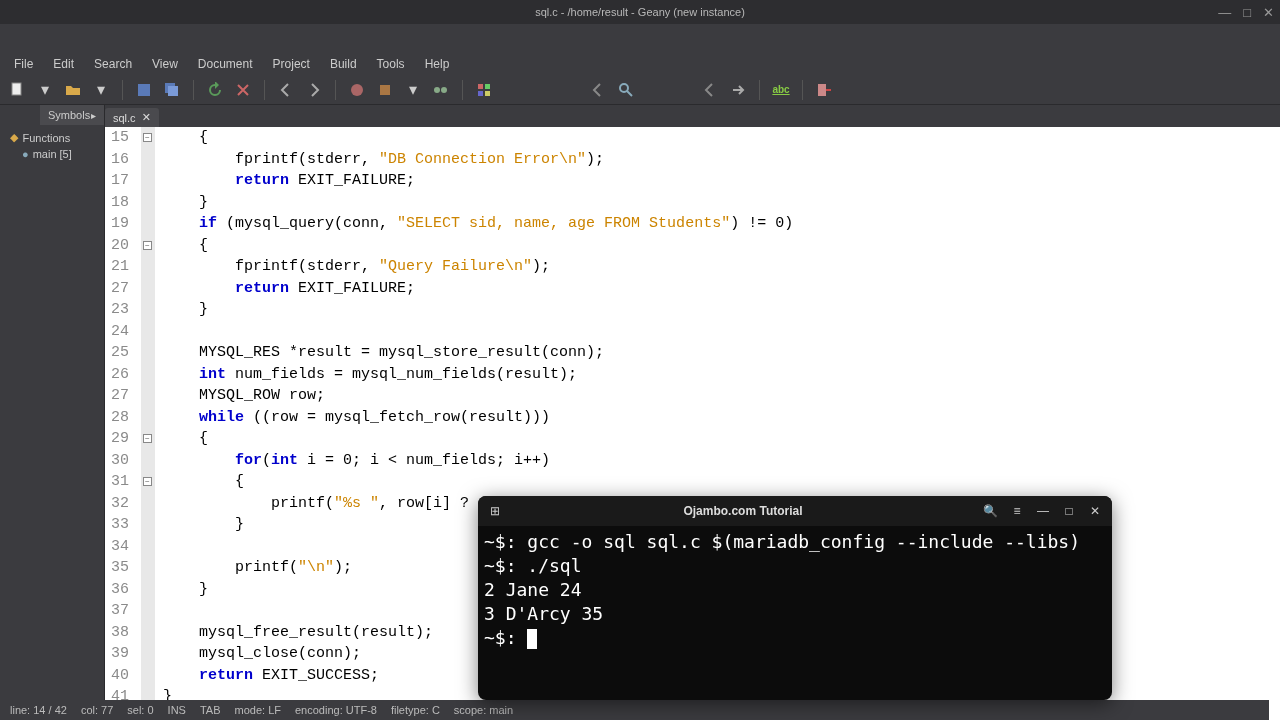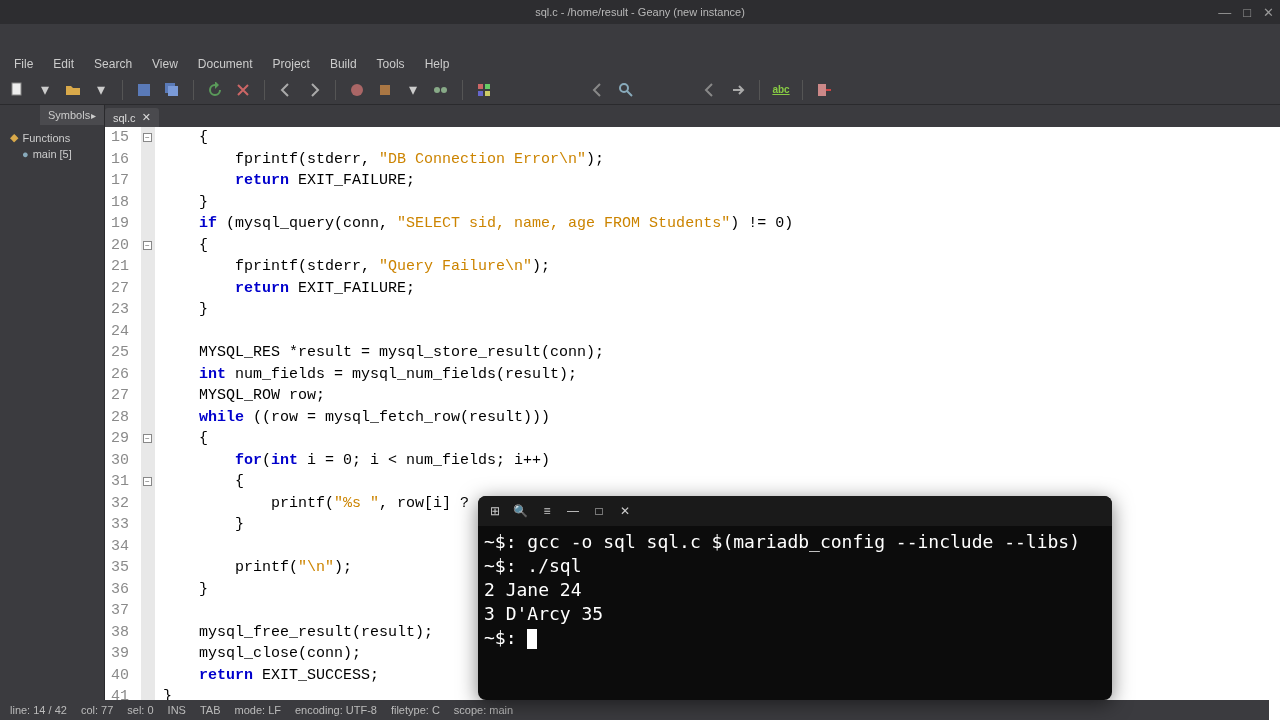--- a/index.html
+++ b/index.html
@@ -437,20 +437,21 @@
   <span>TAB</span>
   <span>mode: LF</span>
   <span>encoding: UTF-8</span>
   <span>filetype: C</span>
   <span>scope: main</span>
 </div>
 
 <div class="terminal">
   <div class="term-header">
     <div class="term-btn">⊞</div>
+    <div class="term-title">Ojambo.com Tutorial</div>
     <div class="term-btn">🔍</div>
     <div class="term-btn">≡</div>
     <div class="term-btn">—</div>
     <div class="term-btn">□</div>
     <div class="term-btn">✕</div>
   </div>
   <div class="term-body" id="termbody"><div>~$: gcc -o sql sql.c $(mariadb_config --include --libs)</div><div>~$: ./sql</div><div>2 Jane 24</div><div>3 D'Arcy 35</div><div>~$: <span class="cursor"></span></div></div>
 </div>
 
 </body></html>

